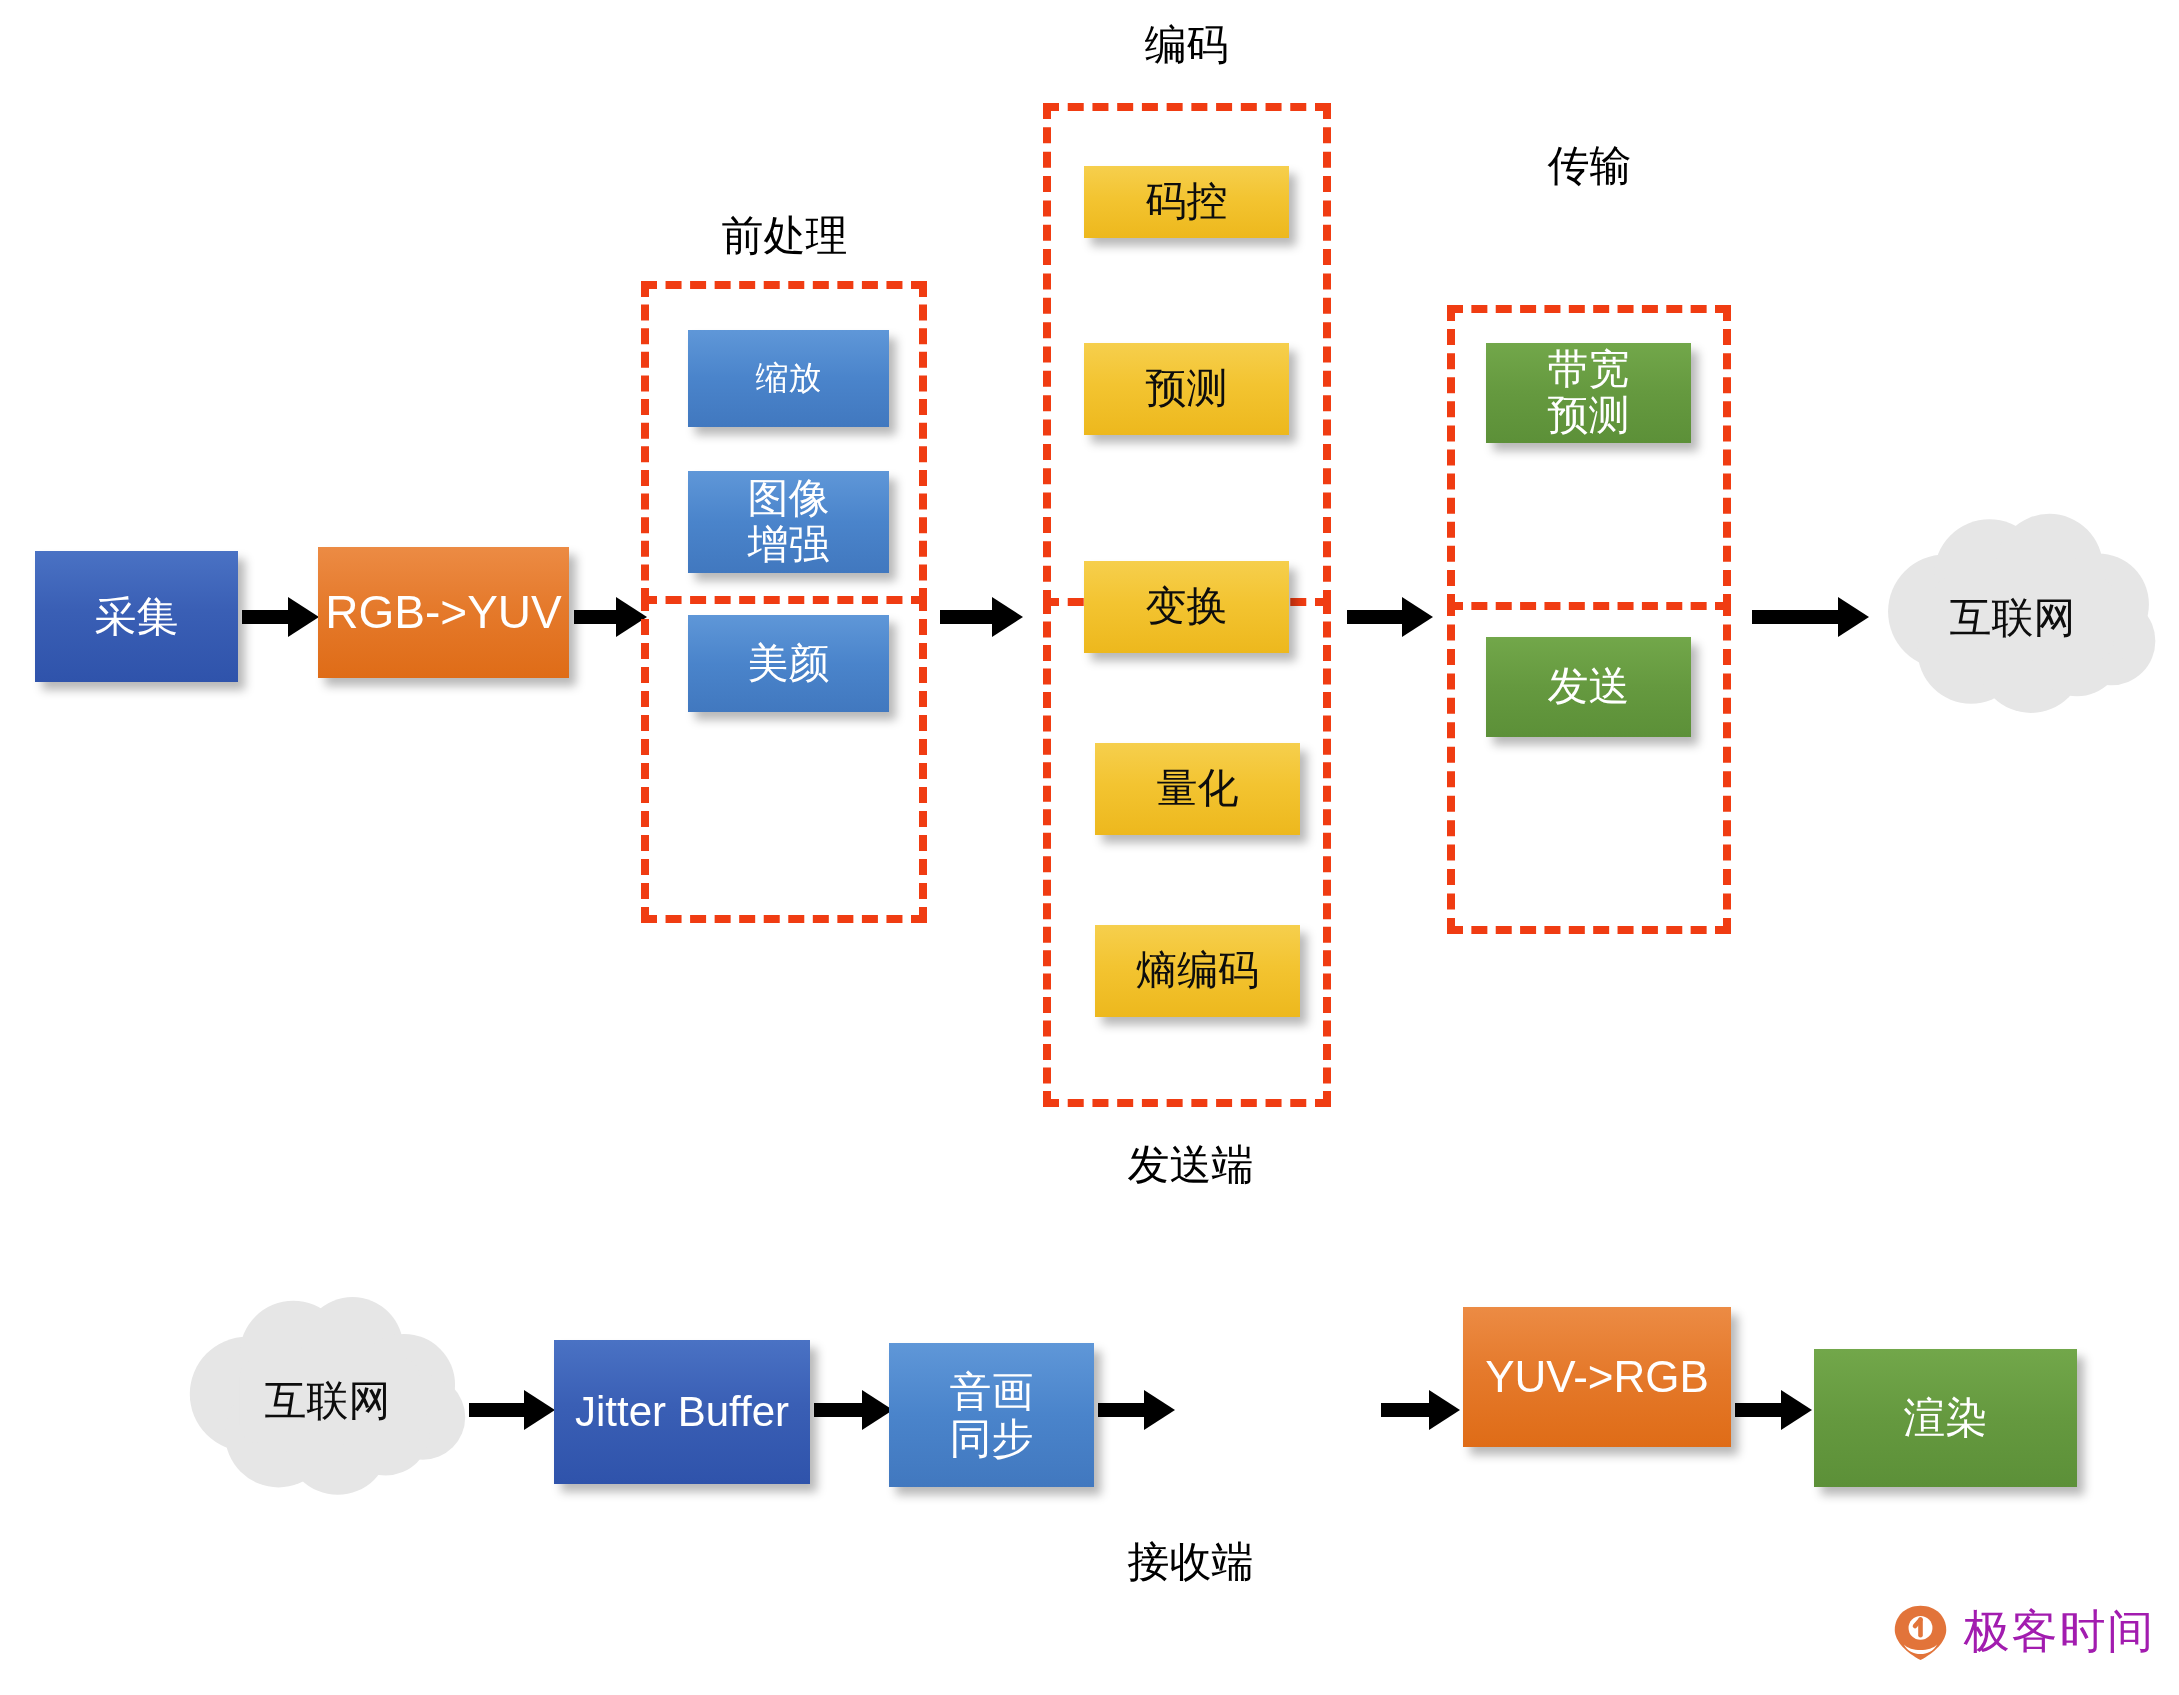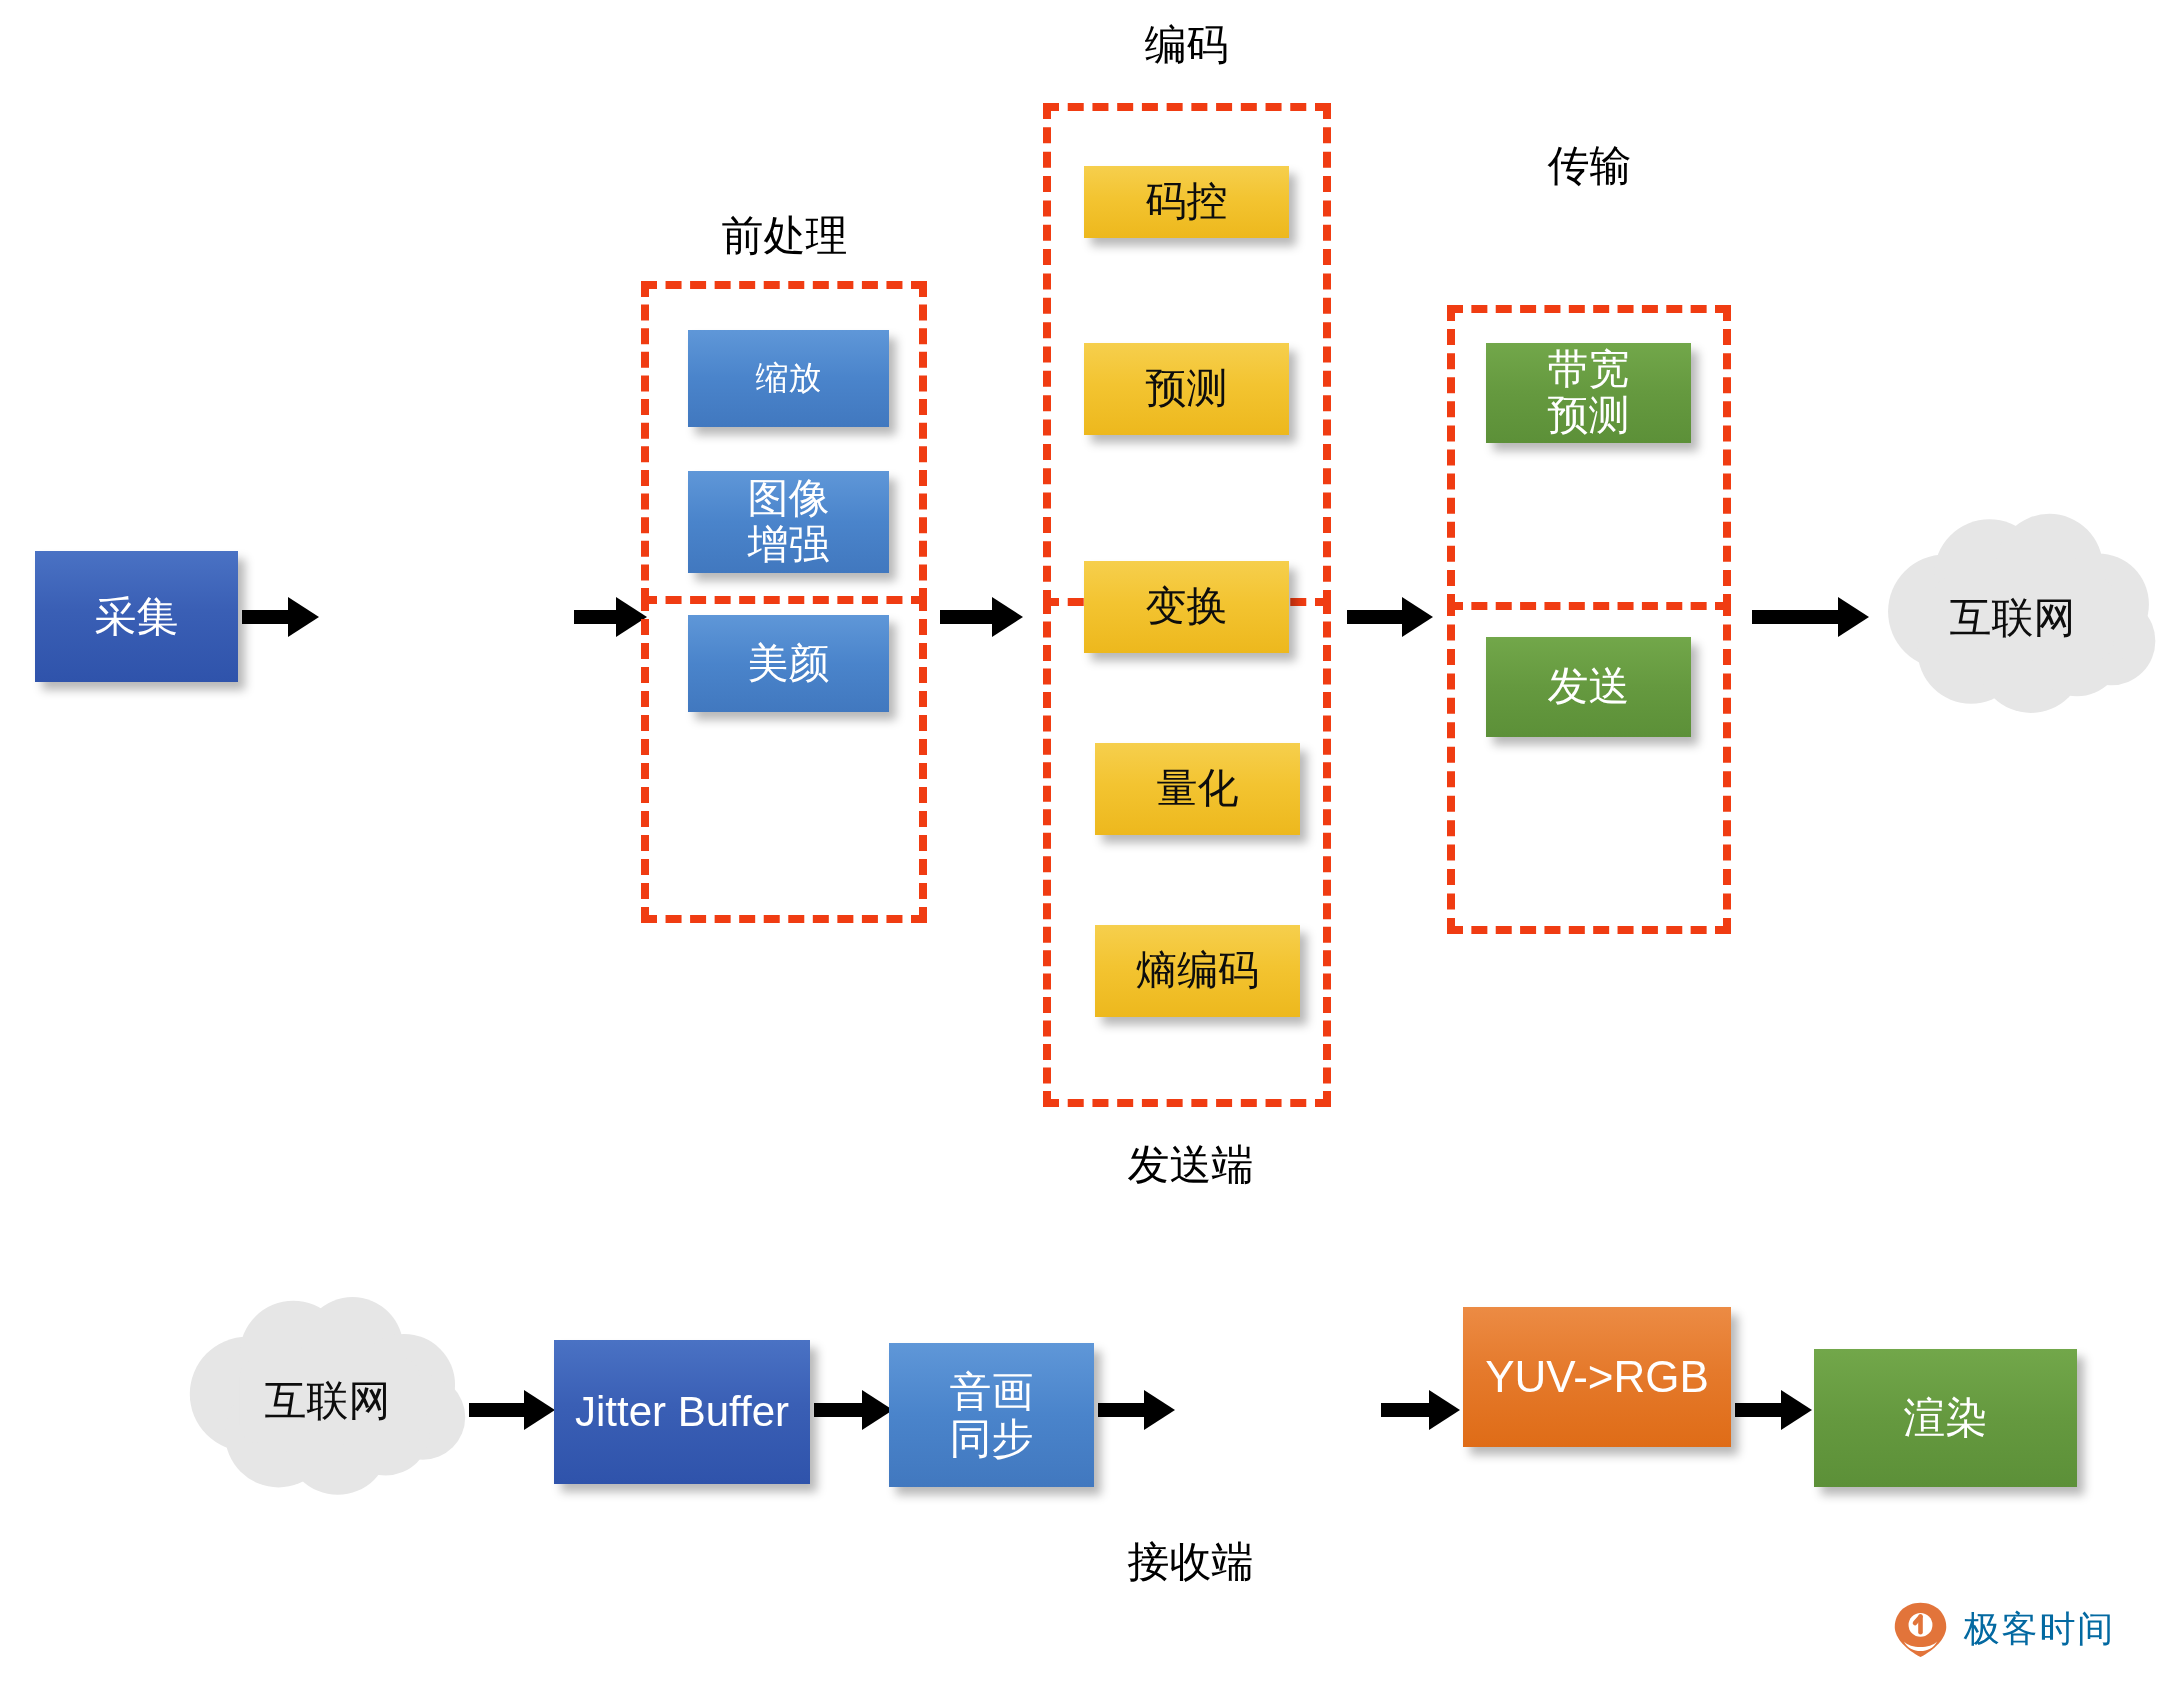--- a/index.html
+++ b/index.html
@@ -37,36 +37,39 @@
   
   .cloud{position:absolute;}
   .cloud svg{display:block;width:100%;height:100%;}
   .cloud .cl-label{position:absolute;left:0;top:0;width:100%;height:100%;
        display:flex;align-items:center;justify-content:center;
        color:#0d0d0d;font-size:42px;white-space:nowrap;}
 
   
   .logo{position:absolute;display:flex;align-items:center;gap:14.8px;}
   .logo .mark{width:57px;height:57px;position:relative;}
-  .logo .brand{font-size:36px;color:#0369a1;letter-spacing:1.8px;white-space:nowrap;}
+  .logo .brand{font-size:46px;color:#a21caf;letter-spacing:1.8px;white-space:nowrap;}
 </style>
 </head>
 <body>
 
 <div class="stage">
 
   <div class="box b-blue-dark" style="left:35px;top:551px;width:203px;height:131px;font-size:42px;">
     <span>采集</span>
   </div>
 
   <div class="arrow" style="left:242px;top:617px;width:78px;">
     <div class="shaft" style="width:48px;"></div>
     <div class="head" style="left:46px;"></div>
   </div>
 
+  <div class="box b-orange" style="left:318px;top:547px;width:251px;height:131px;font-size:46px;">
+    <span>RGB-&gt;YUV</span>
+  </div>
 
   <div class="arrow" style="left:574px;top:617px;width:74px;">
     <div class="shaft" style="width:44px;"></div>
     <div class="head" style="left:42px;"></div>
   </div>
 
   <div class="caption" style="left:646px;top:208px;width:277px;">前处理</div>
 
   <div class="group" style="left:641px;top:281px;width:286px;height:323px;"></div>
   <div class="group" style="left:641px;top:595px;width:286px;height:328px;border-top:none;"></div>

